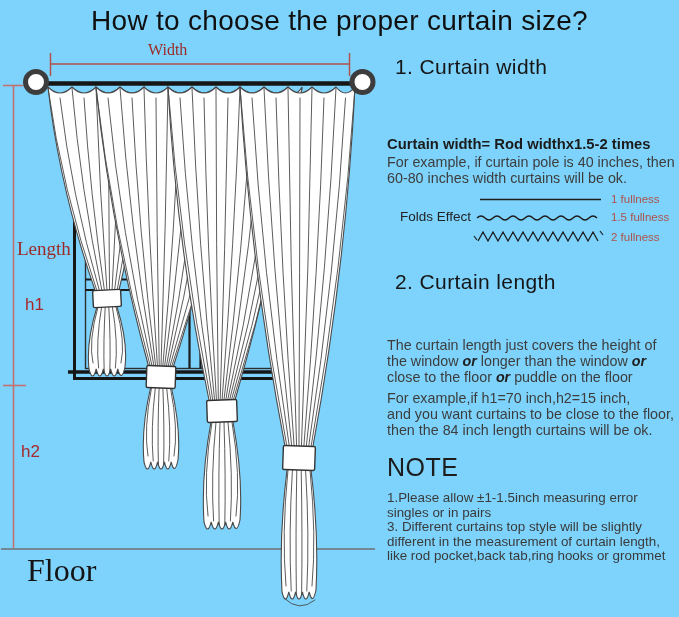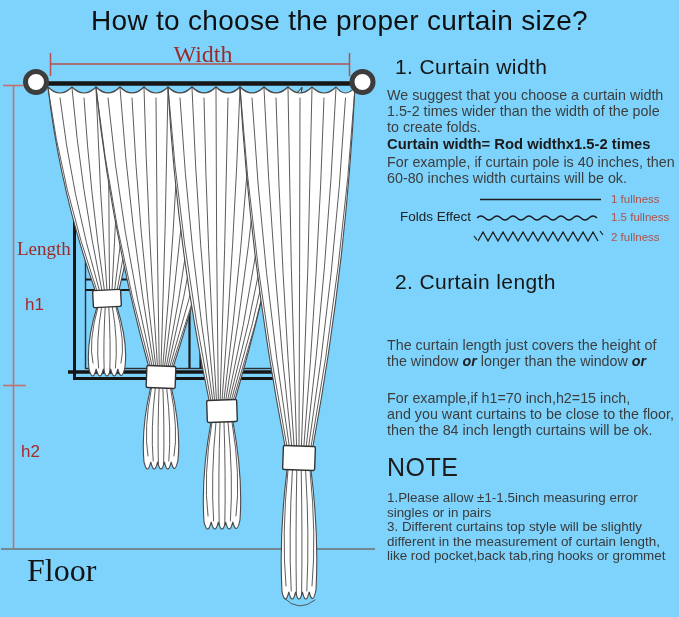--- a/index.html
+++ b/index.html
@@ -12,21 +12,21 @@
   .sansred{color:#a8292c;font-size:17px;}
   .h{font-size:21px;color:#161616;letter-spacing:0.4px;}
   .p{font-size:14.3px;line-height:15.8px;color:#3d3d3d;}
   .formula{font-size:14.8px;font-weight:bold;color:#1b1b1b;}
   .small{font-size:13.4px;line-height:14.6px;color:#3a3a3a;}
   .b{font-weight:bold;color:#1f1f1f;font-style:italic;}
   .fullness{font-size:11.5px;color:#ad524b;}
   .foldslabel{font-size:13.5px;color:#222;}
   .note-h{font-size:25px;color:#1c1c1c;letter-spacing:0.5px;}
   .floor{font-family:"Liberation Serif","DejaVu Serif",serif;font-size:32px;color:#141414;}
-  .widthlbl{top:41px;left:148px;width:110px;text-align:center;font-size:24px;}
+  .widthlbl{top:41px;left:148px;width:110px;font-size:16px;}
   .lengthlbl{top:238px;left:17px;font-size:19px;}
 </style>
 </head>
 <body>
 
 <div class="page">
 
   <svg class="abs" style="top:0;left:0" width="679" height="617" viewBox="0 0 679 617">
 
     <g fill="none" stroke="#161616">
@@ -149,40 +149,36 @@
 
   <div class="abs title">How to choose the proper curtain size?</div>
 
   <div class="abs serifred widthlbl">Width</div>
   <div class="abs serifred lengthlbl">Length</div>
   <div class="abs sansred" style="top:295px;left:25px">h1</div>
   <div class="abs sansred" style="top:442px;left:21px">h2</div>
   <div class="abs floor" style="top:552px;left:27px">Floor</div>
 
   <div class="abs h" style="top:55px;left:395px">1. Curtain width</div>
-  <div class="abs p" style="top:88px;left:387px">
-    <div>We suggest that you choose a curtain width</div>
-    <div>1.5-2 times wider than the width of the pole</div>
-    <div>to create folds.</div>
-  </div>
   <div class="abs formula" style="top:136px;left:387px">Curtain width= Rod widthx1.5-2 times</div>
   <div class="abs p" style="top:155px;left:387px">
     <div>For example, if curtain pole is 40 inches, then</div>
     <div>60-80 inches width curtains will be ok.</div>
   </div>
 
   <div class="abs foldslabel" style="top:209px;left:400px">Folds Effect</div>
   <div class="abs fullness" style="top:193px;left:611px">1 fullness</div>
   <div class="abs fullness" style="top:211px;left:611px">1.5 fullness</div>
   <div class="abs fullness" style="top:231px;left:611px">2 fullness</div>
 
   <div class="abs h" style="top:270px;left:395px">2. Curtain length</div>
   <div class="abs p" style="top:338px;left:387px">
     <div>The curtain length just covers the height of</div>
     <div><span>the window </span><span class="b">or</span><span> longer than the window </span><span class="b">or</span></div>
+    <div><span>close to the floor </span><span class="b">or</span><span> puddle on the floor</span></div>
   </div>
   <div class="abs p" style="top:391px;left:387px">
     <div>For example,if h1=70 inch,h2=15 inch,</div>
     <div>and you want curtains to be close to the floor,</div>
     <div>then the 84 inch length curtains will be ok.</div>
   </div>
 
   <div class="abs note-h" style="top:453px;left:387px">NOTE</div>
   <div class="abs small" style="top:491px;left:387px">
     <div>1.Please allow ±1-1.5inch measuring error</div>

